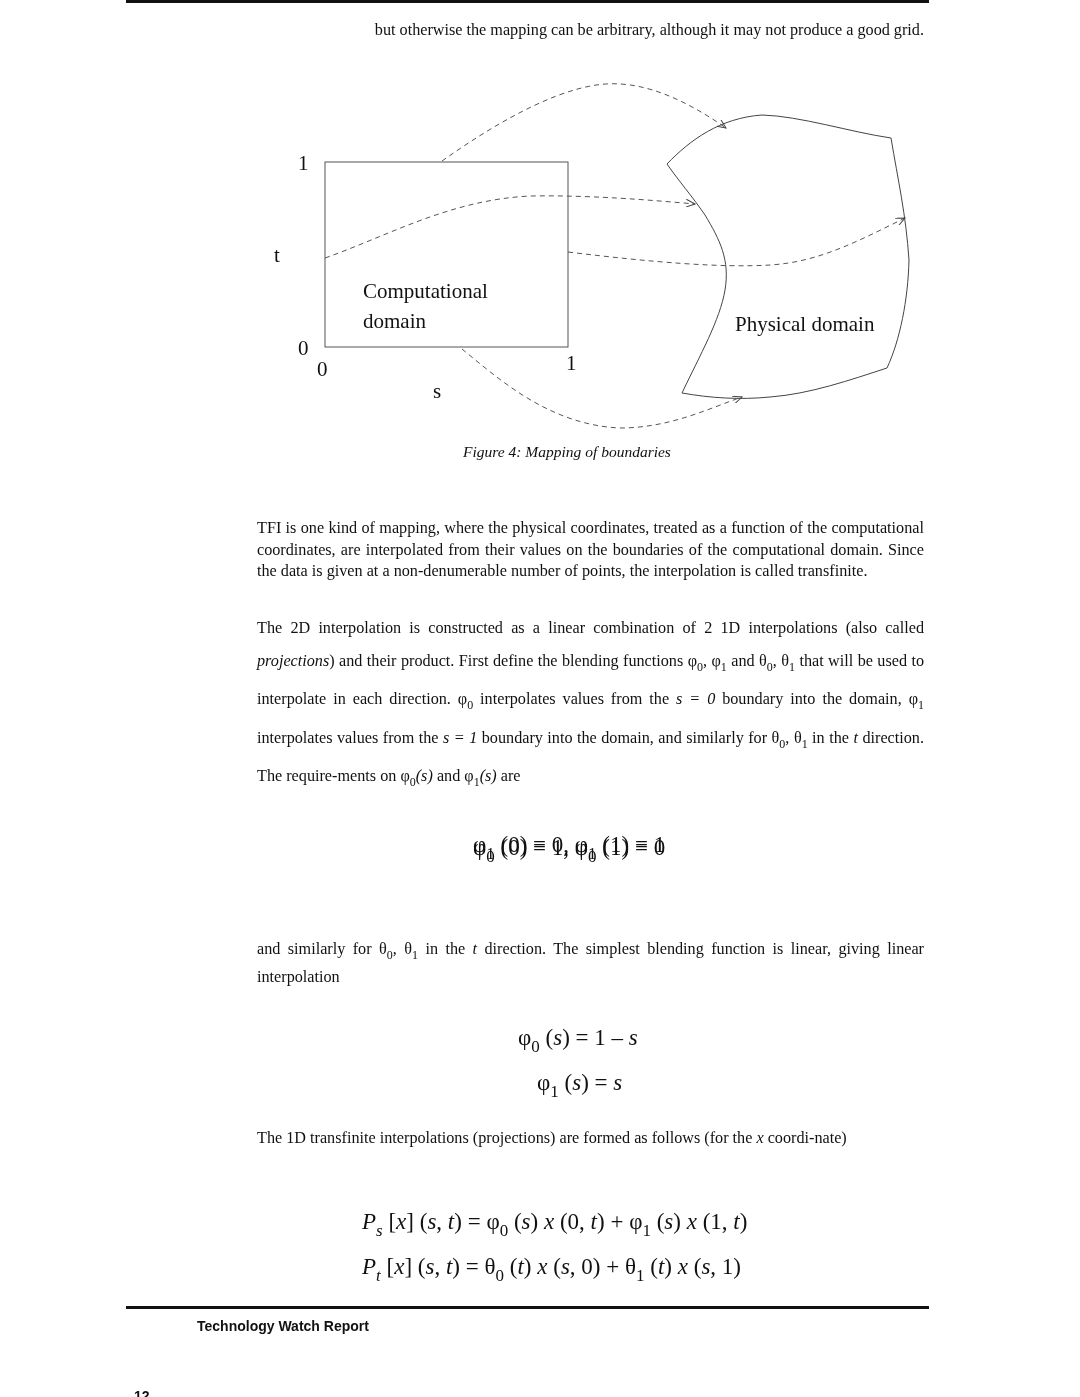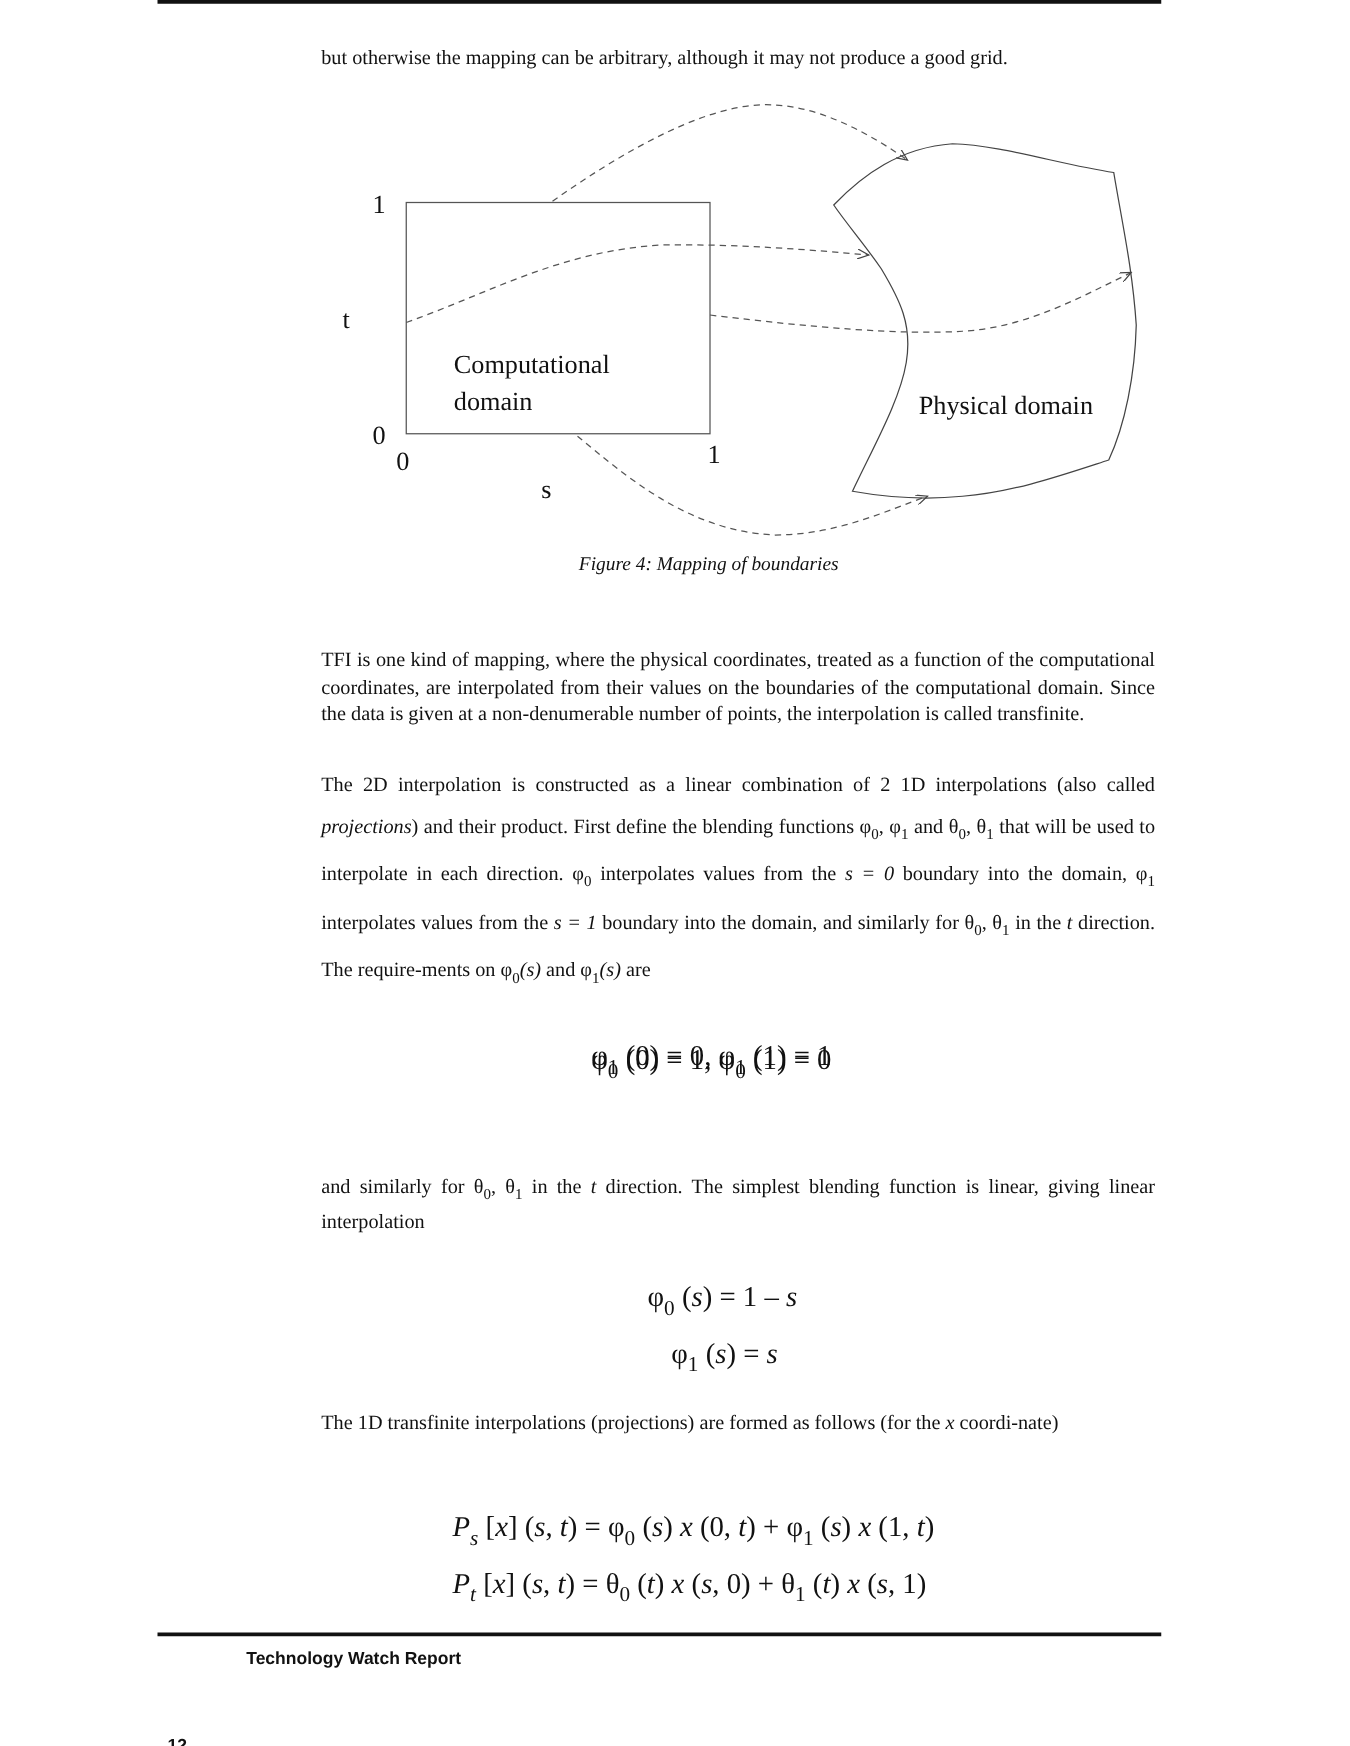--- a/index.html
+++ b/index.html
@@ -19,21 +19,21 @@
   .footer-num { position: absolute; left: 134px; top: 1388px; font-size: 14px; font-weight: bold; }
   .footer-title { position: absolute; left: 197px; top: 1318px; font-size: 14px; font-weight: bold; }
   svg.fig { position: absolute; left: 0; top: 0; }
   .fig-text { font-family: "Liberation Serif", "DejaVu Serif", serif; fill: #111; }
 </style>
 </head>
 <body>
 
 <div class="rule-top"></div>
 
-<div class="para serif" style="top:36px; text-align:left;">but otherwise the mapping can be arbitrary, although it may not produce a good grid.</div>
+<div class="para serif" style="top:20px; text-align:right;">but otherwise the mapping can be arbitrary, although it may not produce a good grid.</div>
 
 <svg class="fig" width="1080" height="440">
   <defs>
     <marker id="arr" markerWidth="10" markerHeight="8" refX="9" refY="4" orient="auto" markerUnits="userSpaceOnUse">
       <path d="M0,0 L9,4 L0,8" fill="none" stroke="#444" stroke-width="1"></path>
     </marker>
   </defs>
 
   <rect x="325" y="162" width="243" height="185" fill="none" stroke="#555" stroke-width="1"></rect>
 

